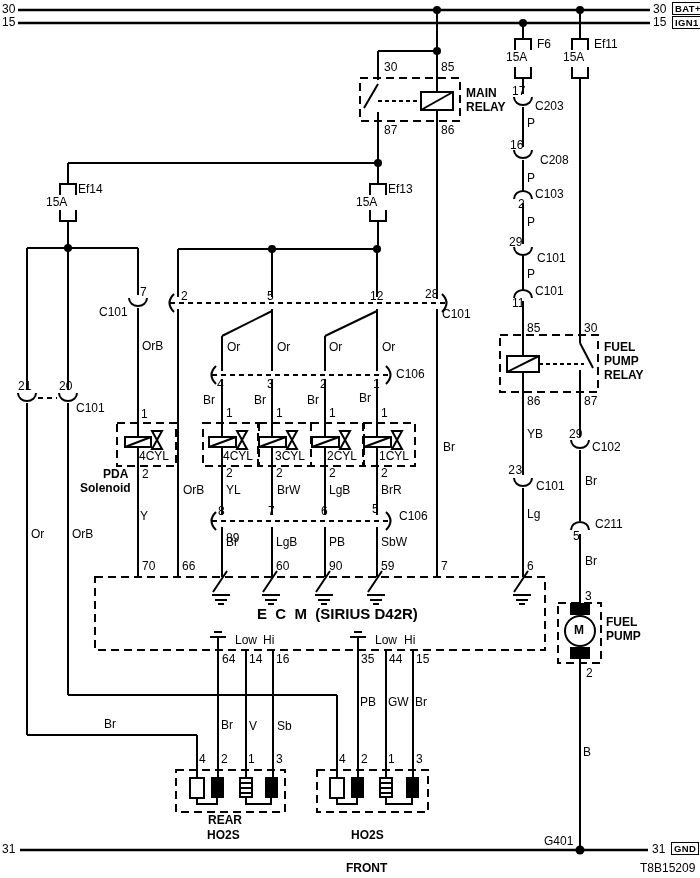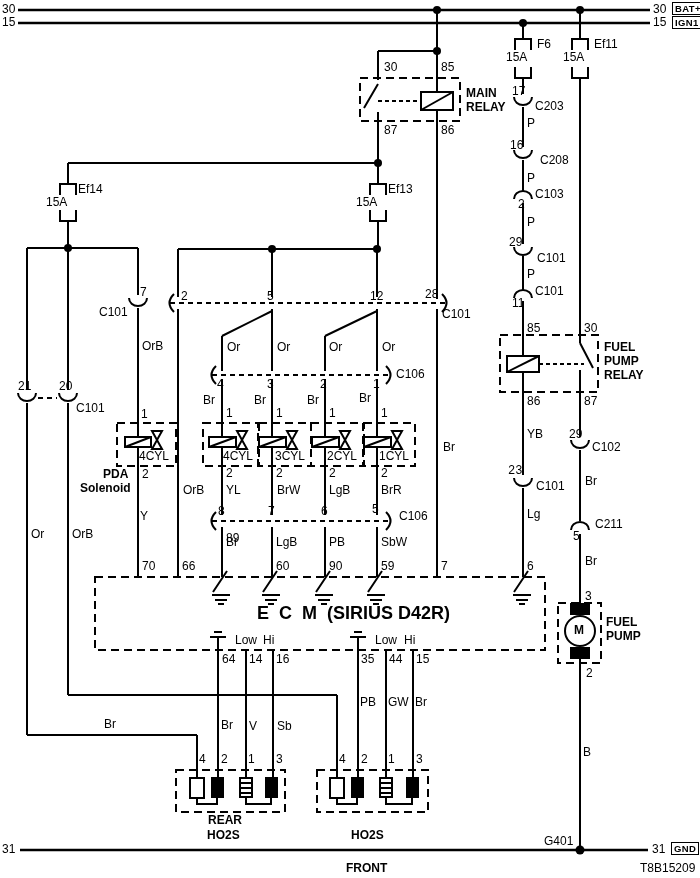--- a/index.html
+++ b/index.html
@@ -3,21 +3,21 @@
 <meta charset="utf-8">
 <style>
   html,body{margin:0;padding:0;background:#fff;}
   #page{position:relative;width:700px;height:878px;background:#ffffff;overflow:hidden;
         font-family:"Liberation Sans", sans-serif;color:#000;text-align:right;}
   #wires{position:absolute;left:0;top:0;}
   #labels{position:absolute;left:0;top:0;width:700px;height:878px;}
   .label{position:absolute;font-size:12px;line-height:13px;white-space:pre;color:#000;}
   .b{font-weight:bold;}
   .box{border:1.5px solid #000;font-size:9.5px;font-weight:bold;padding:0 2px;line-height:11px;letter-spacing:.4px;}
-  .ecmtitle{font-size:18px;font-weight:bold;}
+  .ecmtitle{font-size:15px;font-weight:bold;}
 </style>
 </head>
 <body>
 
 <div id="page">
 
 <svg id="wires" width="700" height="878" viewBox="0 0 700 878" fill="none" stroke="#000" stroke-width="2">
 
   <g stroke-width="2.5">
     <path d="M18 10 H650 M18 23 H650 M20 850 H648"></path>

